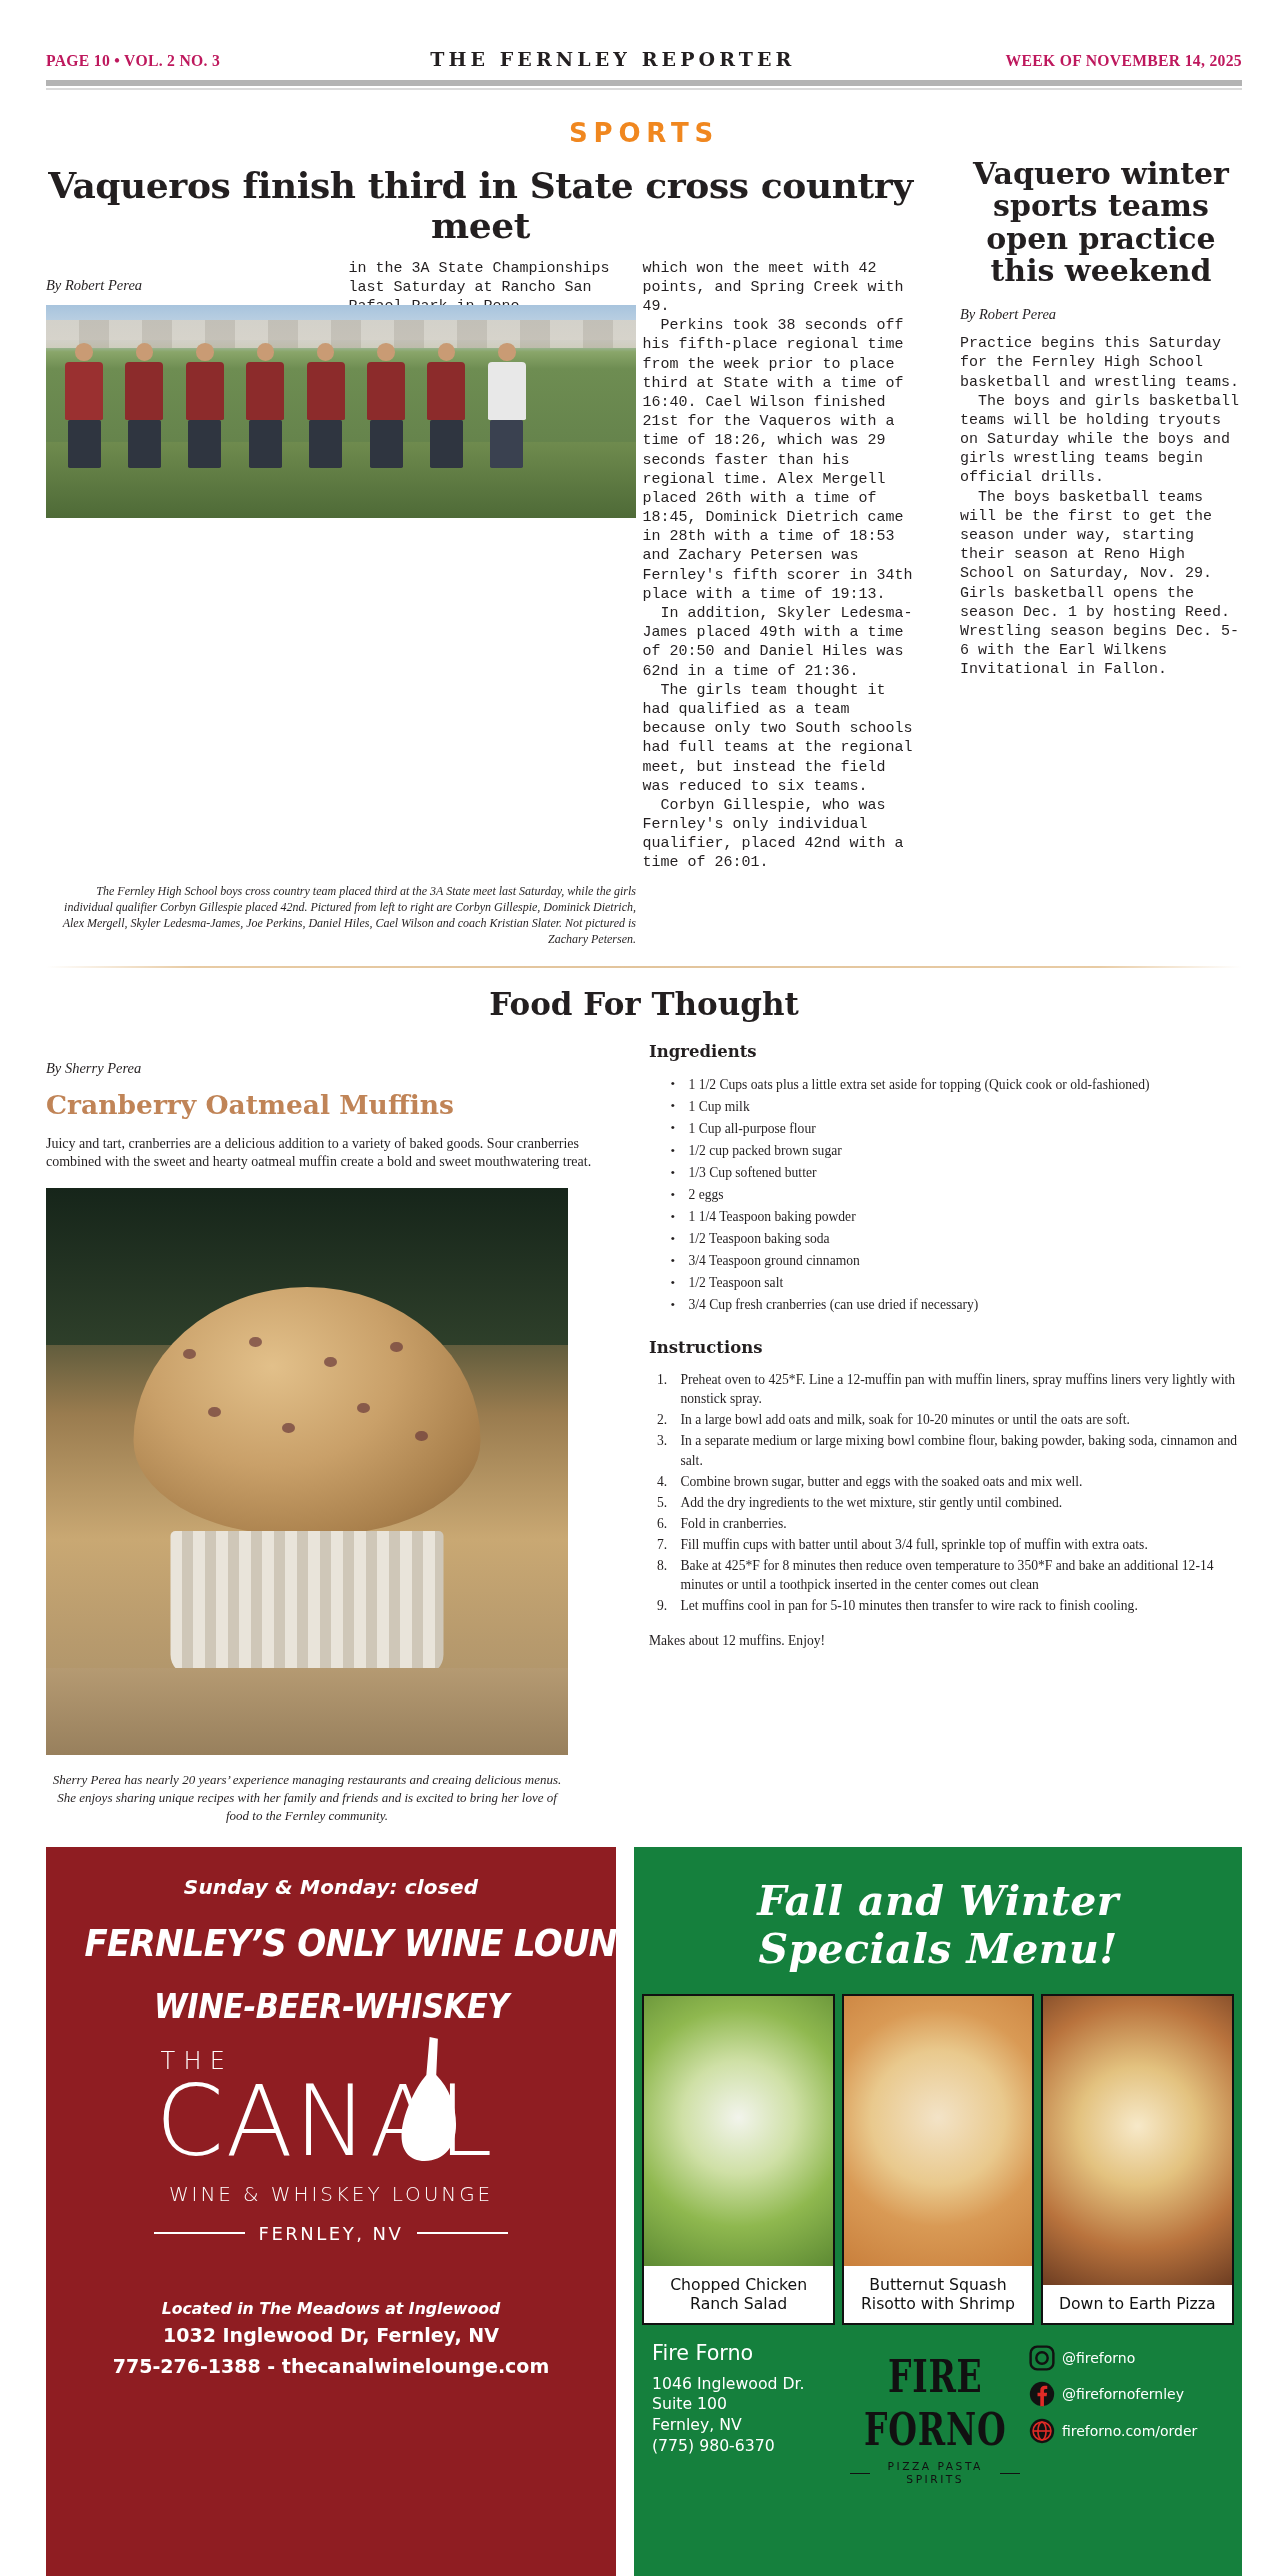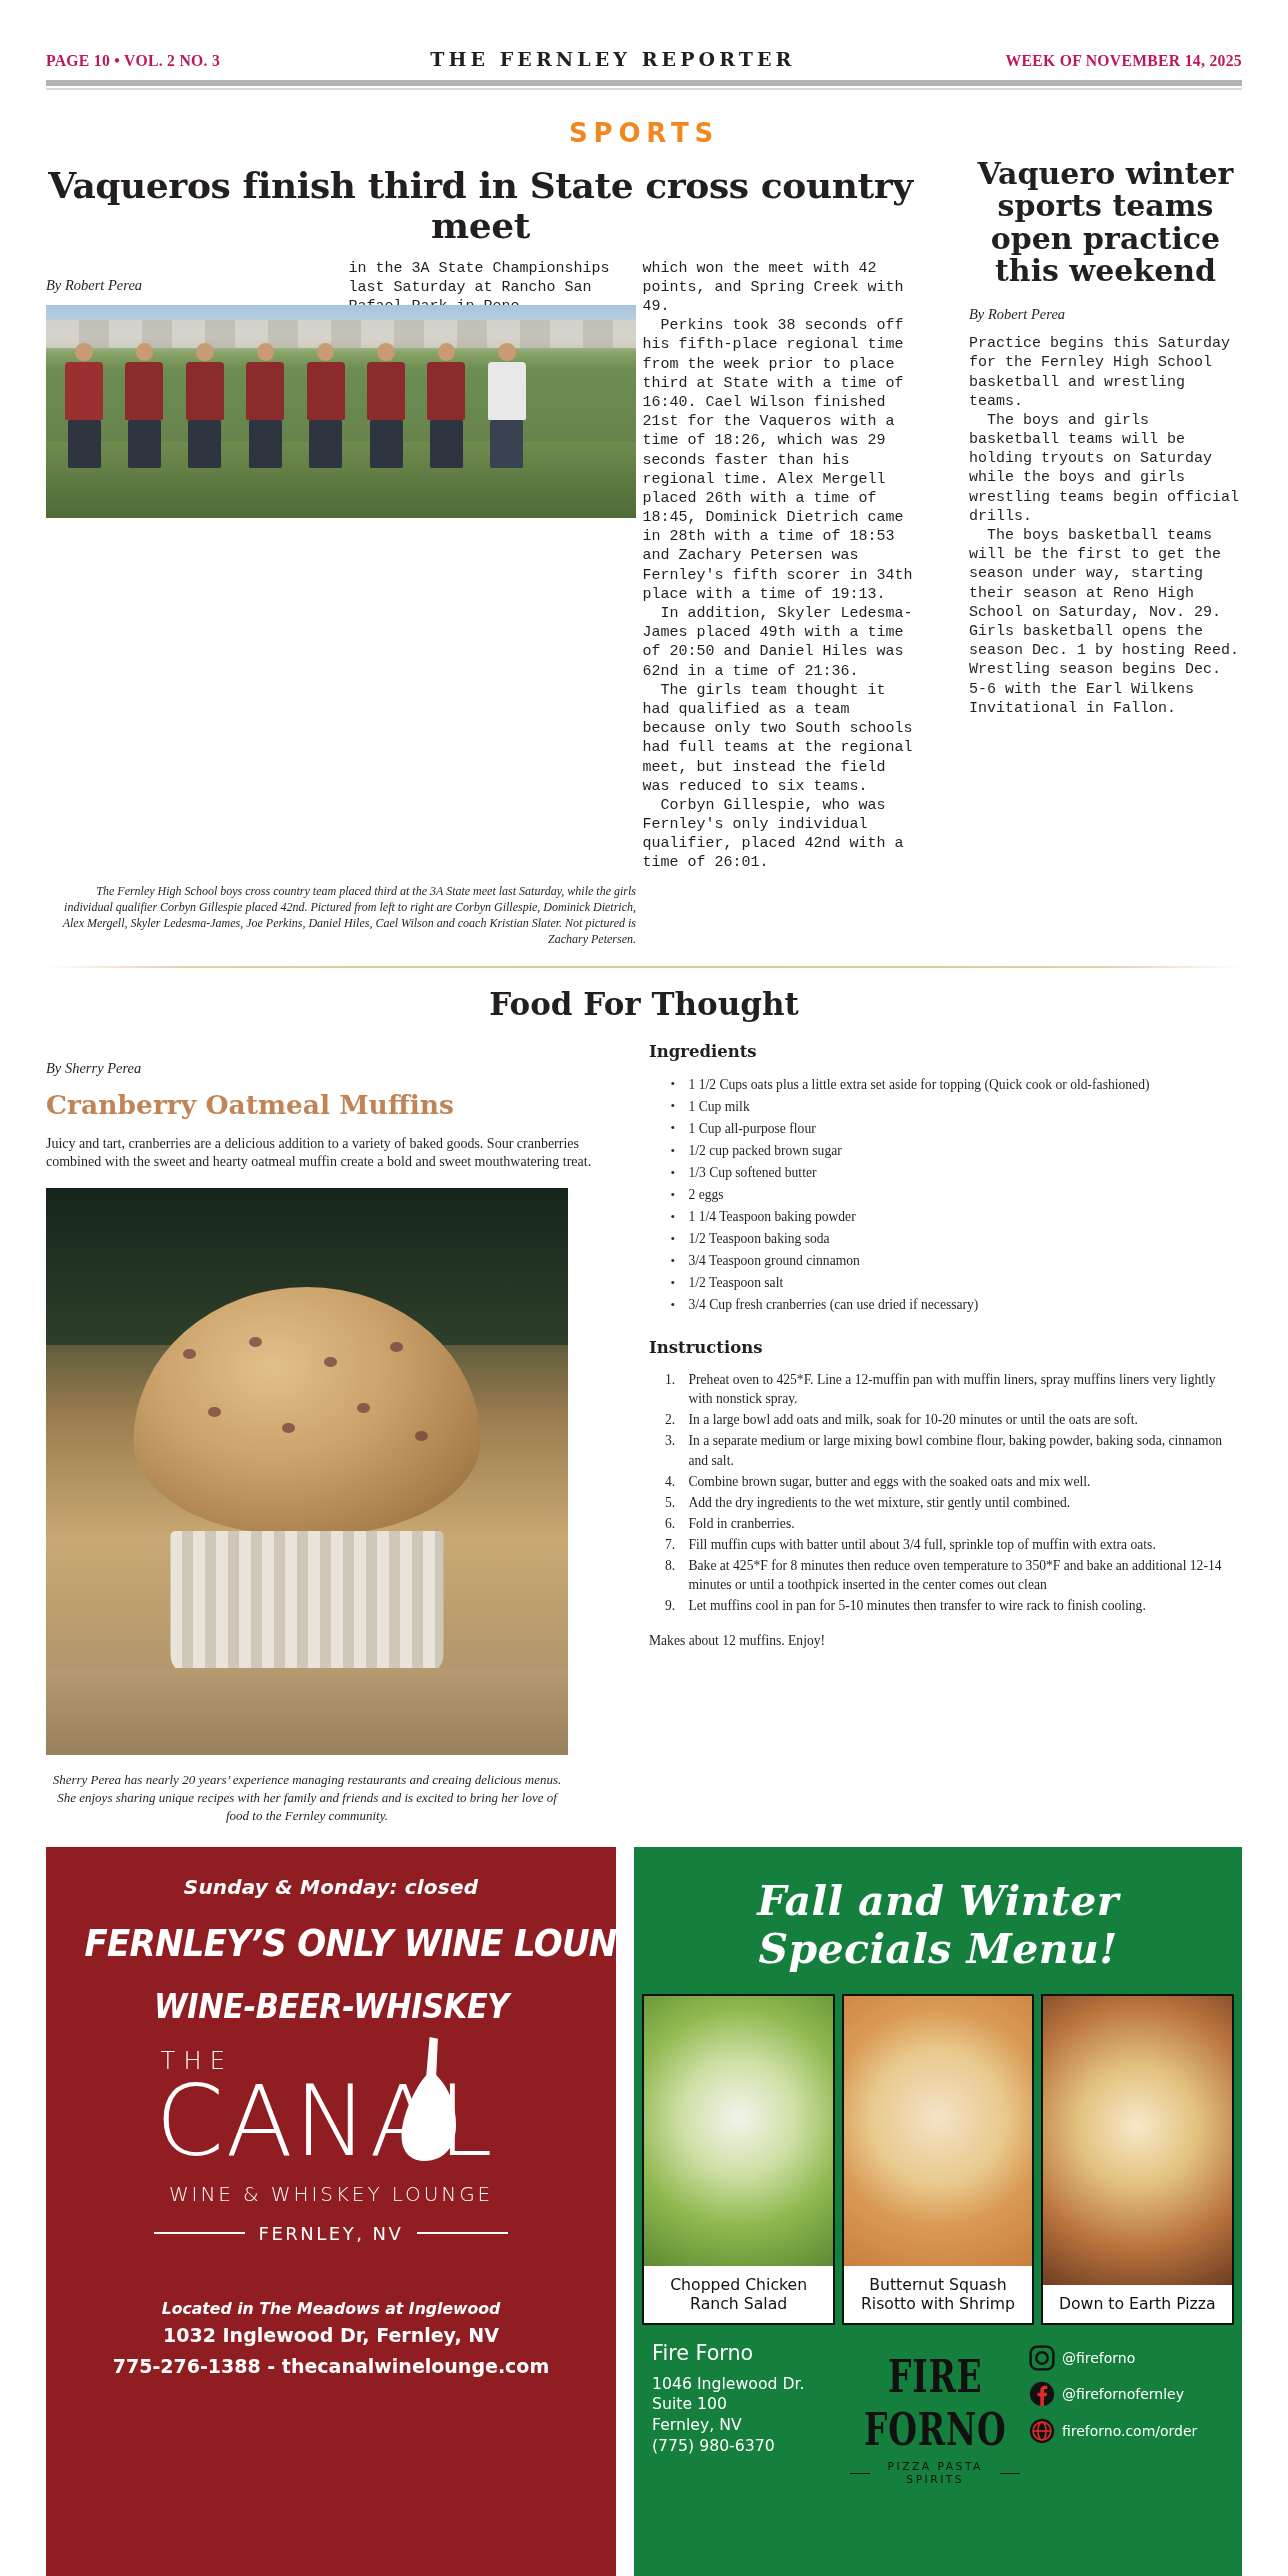--- a/index.html
+++ b/index.html
@@ -33,21 +33,21 @@
 
   
   .section-kicker {
     text-align:center;
     font-family:"DejaVu Sans", sans-serif;
     font-weight:bold; font-size:26px; letter-spacing:5.8px;
     color:#f0871f; margin-top:28px;
   }
 
   .sports-grid {
-    display:flex; gap:16px; margin-top:10px;
+    display:flex; gap:7px; margin-top:10px;
   }
   .sports-left { width:887px; padding-right:18px; }
   .sports-right { width:308px; padding-left:20px; border-left:0; }
 
   .hl-main {
     font-family:"DejaVu Serif", serif;
     font-weight:bold; font-size:36px; line-height:1.1;
     text-align:center; color:#231f20; letter-spacing:-0.4px;
     margin:8.3px 0 0 0;
   }
@@ -145,21 +145,21 @@
     font-family:"DejaVu Serif", serif; font-weight:bold;
     font-size:16.5px; margin:0 0 13.2px 0; color:#231f20;
   }
   ul.ingredients { margin:0; padding:0 0 0 21.5px; list-style:none; }
   ul.ingredients li {
     position:relative; font-size:13.6px; line-height:1.62; padding-left:18px;
   }
   ul.ingredients li:before {
     content:"\2022"; position:absolute; left:0; top:-0.8px; font-size:13.2px;
   }
-  ol.instructions { margin:8px; padding:0 0 0 21.5px; }
+  ol.instructions { margin:0; padding:0 0 0 21.5px; }
   ol.instructions li {
     font-size:13.6px; line-height:1.42; padding-left:10px; margin-bottom:1.7px;
   }
   .makes { font-size:13.6px; margin:18px 0 0 0; }
 
   
   .ads { display:flex; gap:18px; margin-top:21.5px; }
 
   .ad-canal {
     width:570px; height:794px; background:#8f1d22;

